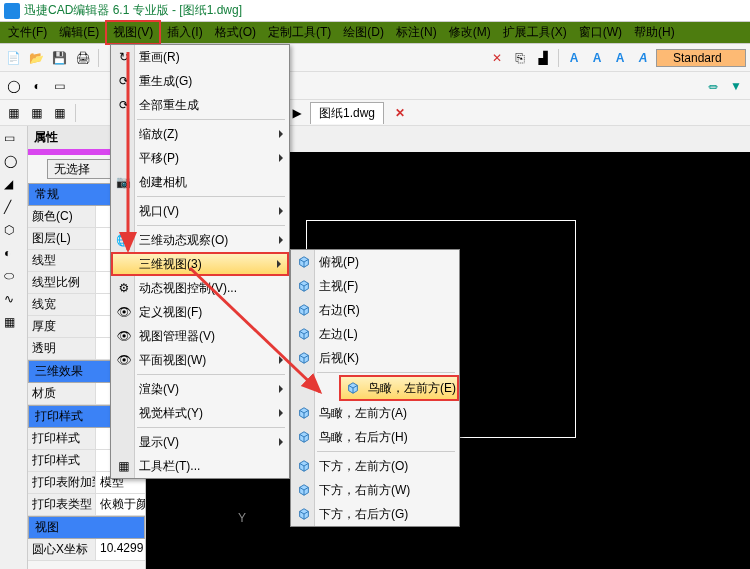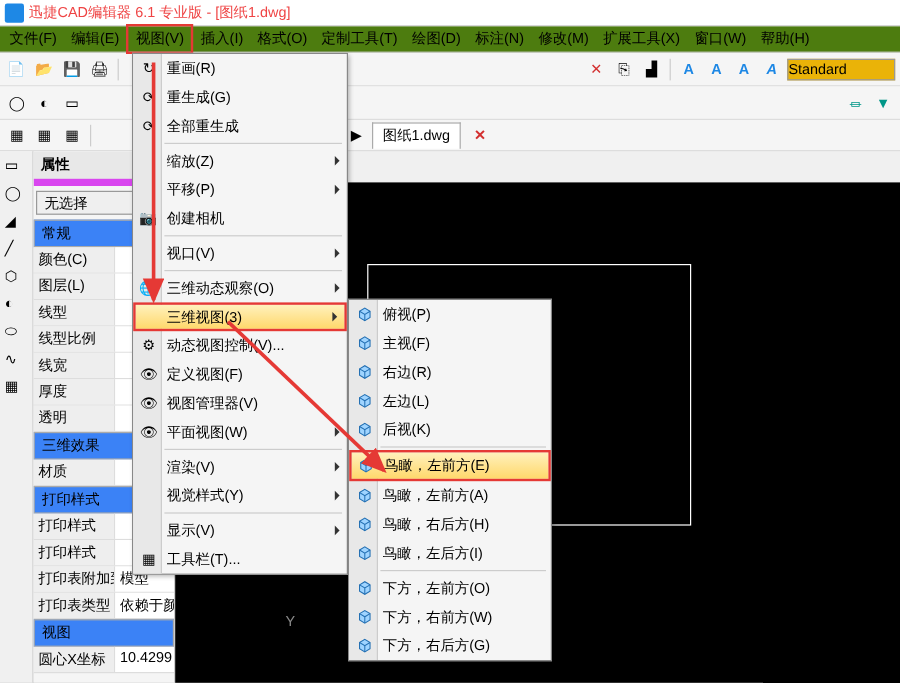--- a/index.html
+++ b/index.html
@@ -1,32 +1,32 @@
 <!DOCTYPE html>
 <html><head>
 <meta charset="utf-8">
 <style>
 *{box-sizing:border-box;margin:0;padding:0;font-family:"Microsoft YaHei","SimSun",sans-serif;font-size:12px}
 body{background:#f0f0f0;width:750px;height:569px;overflow:hidden;position:relative}
 .titlebar{background:#fff;height:22px;display:flex;align-items:center;padding:0 4px;border-bottom:1px solid #ccc}
 .app-icon{width:16px;height:16px;background:#1e88e5;margin-right:4px;border-radius:2px}
-.titlebar-text{color:#ef4444}
+.titlebar-text{color:#15803d}
 .menubar{background:#4d7c0f;height:22px;display:flex;align-items:center;padding:0 2px;border-bottom:1px solid #ccc}
 .menu-item{padding:2px 6px;cursor:pointer}
 .menu-item.hl{border:2px solid #e53935}
 .toolbar{background:#f5f5f5;height:28px;display:flex;align-items:center;padding:0 4px;gap:3px;border-bottom:1px solid #ddd}
 .tb-btn{width:20px;height:20px;display:inline-flex;align-items:center;justify-content:center;border:1px solid transparent}
 .tb-sep{width:1px;height:18px;background:#ccc;margin:0 2px}
-.tb-input{border:1px solid #999;height:18px;padding:0 0;background:#eab308;min-width:80px}
+.tb-input{border:1px solid #999;height:18px;padding:0 16px;background:#fdba74;min-width:80px}
 .workarea{display:flex;height:calc(100% - 100px);position:relative}
 .left-tools{width:28px;background:#f0f0f0;border-right:1px solid #ccc;display:flex;flex-direction:column;gap:3px;padding:4px 3px}
 .lt-btn{width:20px;height:20px;border:1px solid transparent}
 .prop-panel{width:118px;background:#f5f5f5;border-right:1px solid #ccc;overflow:hidden}
 .prop-title{background:#e8e8e8;padding:3px 6px;font-weight:bold;border-bottom:6px solid #d946ef}
-.prop-select{width:100%;border:1px solid #999;padding:1px 2px;margin:2px 0}
+.prop-select{width:100%;border:1px solid #999;padding:1px 2px;margin:2px 17px}
 .prop-section{background:#3b82f6;padding:2px 6px;border:1px solid #aaa;font-weight:normal}
 .prop-row{display:flex;border-bottom:1px solid #ddd}
 .prop-label{flex:0 0 68px;padding:2px 4px;background:#eee;border-right:1px solid #ddd;white-space:nowrap;overflow:hidden}
 .prop-val{flex:1;padding:2px 4px;background:#fff;white-space:nowrap;overflow:hidden}
 .tab{background:#fff;border:1px solid #aaa;padding:2px 8px;border-bottom:none}
 .tab-close{width:14px;height:14px;display:inline-flex;align-items:center;justify-content:center;color:#d32f2f;margin-left:6px;font-weight:bold}
 .canvas-wrap{position:relative;flex:1}
 .canvas-area{position:absolute;top:26px;left:0;right:0;bottom:0;background:#000}
 .viewport-outline{position:absolute;border:1px solid #fff;left:160px;top:68px;width:270px;height:218px}
 .axis{position:absolute;left:78px;bottom:30px;width:40px;height:40px}
@@ -333,21 +333,21 @@
       <div class="dd-item">
         <span class="dd-icon">
           <svg class="cube" viewBox="0 0 16 16">
             <path d="M3 5l5-3 5 3v6l-5 3-5-3z" fill="#9fd4ff" stroke="#2470b3" stroke-width="1"></path>
             <path d="M3 5l5 3 5-3M8 8v6" fill="none" stroke="#2470b3" stroke-width="1"></path>
           </svg>
         </span>
         <span>后视(K)</span>
       </div>
       <div class="dd-sep"></div>
-      <div class="dd-item sel" style="border: 2px solid rgb(229, 57, 53);">
+      <div class="dd-item sel" style="border: 2px solid rgb(229, 57, 53); margin-left: 48px;">
         <span class="dd-icon">
           <svg class="cube" viewBox="0 0 16 16">
             <path d="M3 5l5-3 5 3v6l-5 3-5-3z" fill="#9fd4ff" stroke="#2470b3" stroke-width="1"></path>
             <path d="M3 5l5 3 5-3M8 8v6" fill="none" stroke="#2470b3" stroke-width="1"></path>
           </svg>
         </span>
         <span>鸟瞰，左前方(E)</span>
       </div>
       <div class="dd-item">
         <span class="dd-icon">
@@ -359,29 +359,20 @@
         <span>鸟瞰，左前方(A)</span>
       </div>
       <div class="dd-item">
         <span class="dd-icon">
           <svg class="cube" viewBox="0 0 16 16">
             <path d="M3 5l5-3 5 3v6l-5 3-5-3z" fill="#9fd4ff" stroke="#2470b3" stroke-width="1"></path>
             <path d="M3 5l5 3 5-3M8 8v6" fill="none" stroke="#2470b3" stroke-width="1"></path>
           </svg>
         </span>
         <span>鸟瞰，右后方(H)</span>
-      </div>
-      <div class="dd-item">
-        <span class="dd-icon">
-          <svg class="cube" viewBox="0 0 16 16">
-            <path d="M3 5l5-3 5 3v6l-5 3-5-3z" fill="#9fd4ff" stroke="#2470b3" stroke-width="1"></path>
-            <path d="M3 5l5 3 5-3M8 8v6" fill="none" stroke="#2470b3" stroke-width="1"></path>
-          </svg>
-        </span>
-        <span>鸟瞰，左后方(I)</span>
       </div>
       <div class="dd-sep"></div>
       <div class="dd-item">
         <span class="dd-icon">
           <svg class="cube" viewBox="0 0 16 16">
             <path d="M3 5l5-3 5 3v6l-5 3-5-3z" fill="#9fd4ff" stroke="#2470b3" stroke-width="1"></path>
             <path d="M3 5l5 3 5-3M8 8v6" fill="none" stroke="#2470b3" stroke-width="1"></path>
           </svg>
         </span>
         <span>下方，左前方(O)</span>

